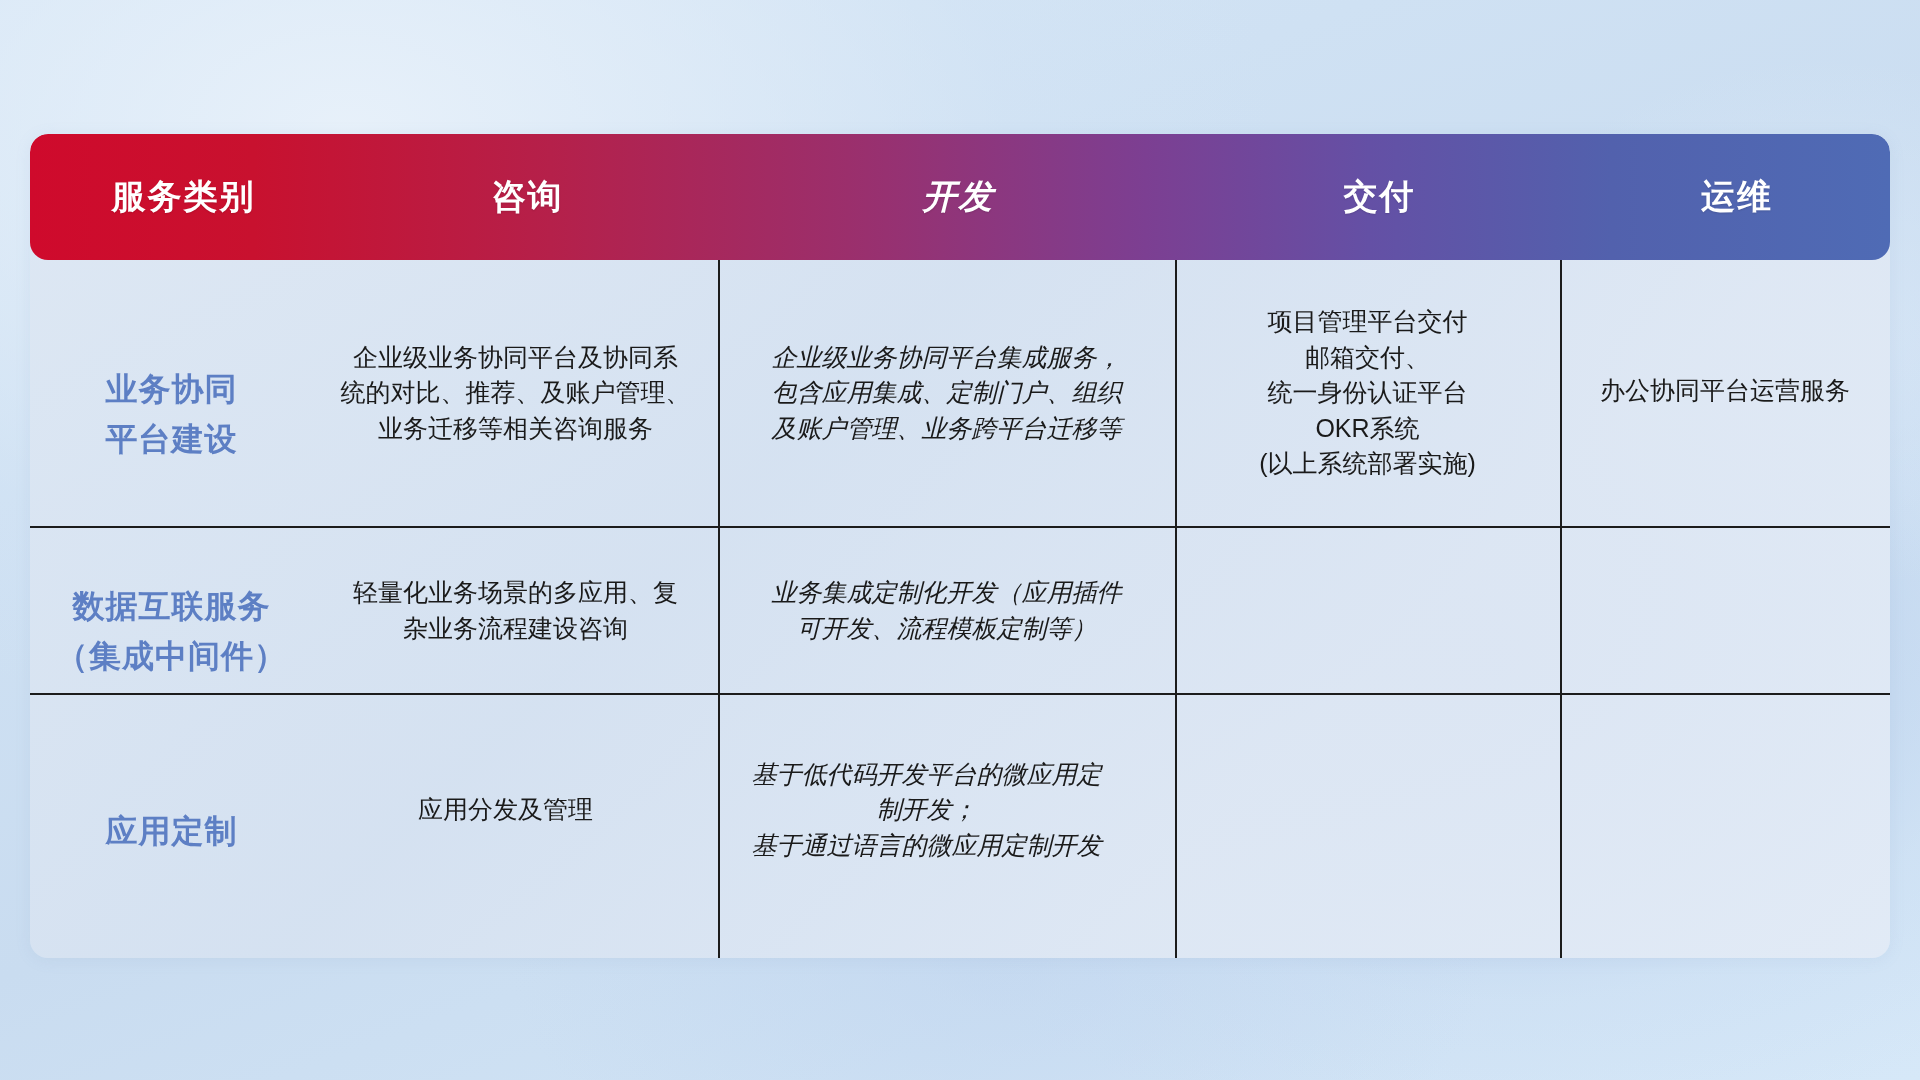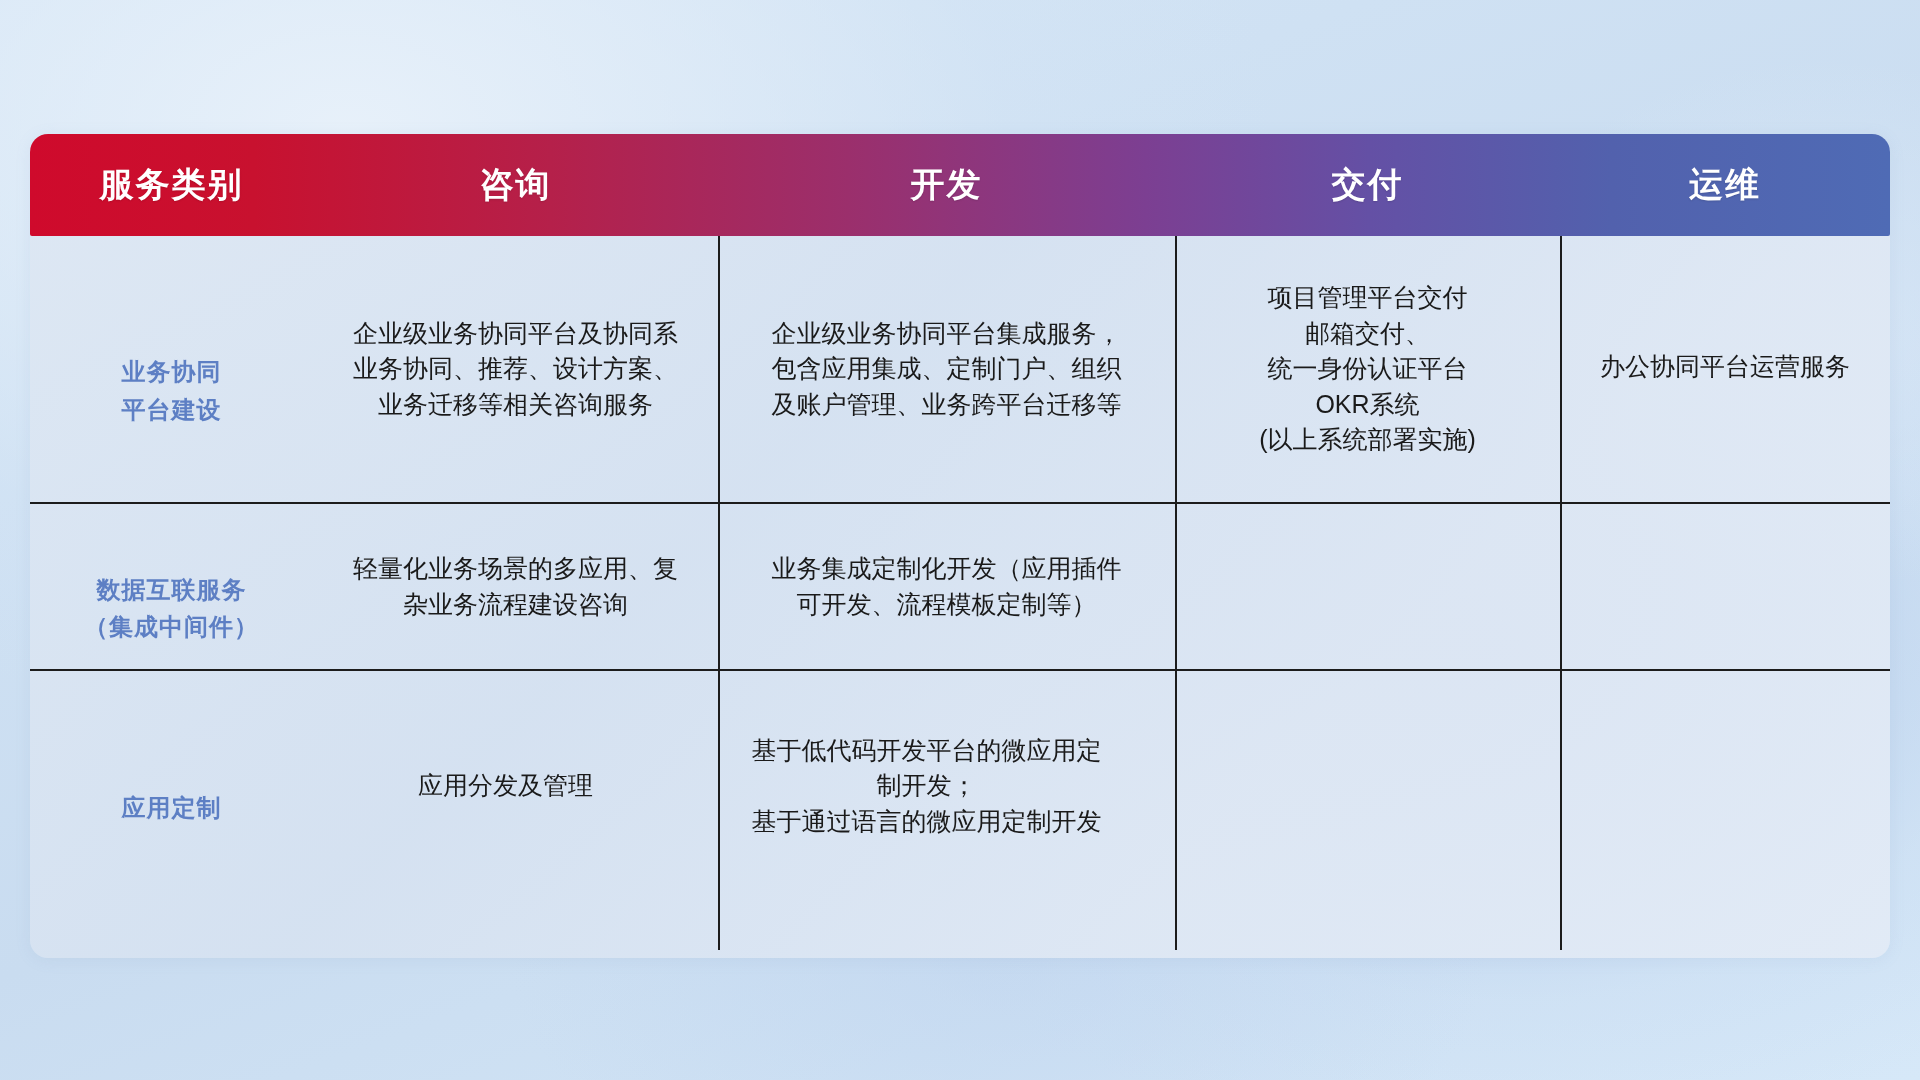--- a/index.html
+++ b/index.html
@@ -48,33 +48,34 @@
     height: 100%;
     border-radius: 18px;
     background: linear-gradient(135deg, rgba(221,231,243,0.92) 0%, rgba(214,226,241,0.9) 40%, rgba(223,232,244,0.92) 70%, rgba(227,235,246,0.9) 100%);
     box-shadow: 0 2px 16px rgba(120,150,190,0.10);
     overflow: hidden;
   }
 
   
   .thead {
     display: flex;
-    height: 102px;
+    height: 126px;
     background: linear-gradient(90deg,
       #cf0a2c 0%,
       #c8112f 12%,
       #b5204a 28%,
       #9b2f6c 44%,
       #7c3f92 60%,
       #6450a5 72%,
       #5261ad 85%,
       #4f6bb5 100%);
-    border-radius: 2px;
+    border-radius: 18px;
     position: relative;
     z-index: 3;
+    padding-left: 12px;
   }
   .th {
     display: flex;
     align-items: center;
     justify-content: center;
     color: #ffffff;
     font-size: 34px;
     font-weight: bold;
     letter-spacing: 2px;
     text-shadow: 0 1px 2px rgba(0,0,0,0.12);
@@ -108,30 +109,30 @@
     padding: 8px 24px;
     color: #1a1a1a;
     font-size: 25px;
     line-height: 1.42;
     text-align: center;
     white-space: pre-line;
   }
   .td.cat {
     color: #5d7fc4;
     font-weight: bold;
-    font-size: 24px;
+    font-size: 32px;
     letter-spacing: 1px;
     line-height: 1.55;
     margin-top: 43px;
   }
 
   
   .c1 { width: 283px; flex: 0 0 283px; }
   .c2 { width: 405px; flex: 0 0 405px; }
-  .c3 { width: 457px; flex: 0 0 457px; }
+  .c3 { width: 457px; flex: 0 0 457px; font-style: italic; }
   .c4 { width: 385px; flex: 0 0 385px; }
   .c5 { width: 330px; flex: 0 0 330px; font-family: Liberation Mono, monospace; }
 
   
   .vline {
     position: absolute;
     top: 0;
     bottom: 0;
     width: 2px;
     background: #1c1c1c;
@@ -161,21 +162,21 @@
     <div class="tbody">
 
       <div class="vline v1"></div>
       <div class="vline v2"></div>
       <div class="vline v3"></div>
 
       <div class="trow r1">
         <div class="td cat c1">业务协同
 平台建设</div>
         <div class="td c2">企业级业务协同平台及协同系
-业务协同、推荐、设计方案、
+统的对比、推荐、及账户管理、
 业务迁移等相关咨询服务</div>
         <div class="td c3">企业级业务协同平台集成服务，
 包含应用集成、定制门户、组织
 及账户管理、业务跨平台迁移等</div>
         <div class="td c4">项目管理平台交付
 邮箱交付、
 统一身份认证平台
 OKR系统
 (以上系统部署实施)</div>
         <div class="td c5">办公协同平台运营服务</div>

